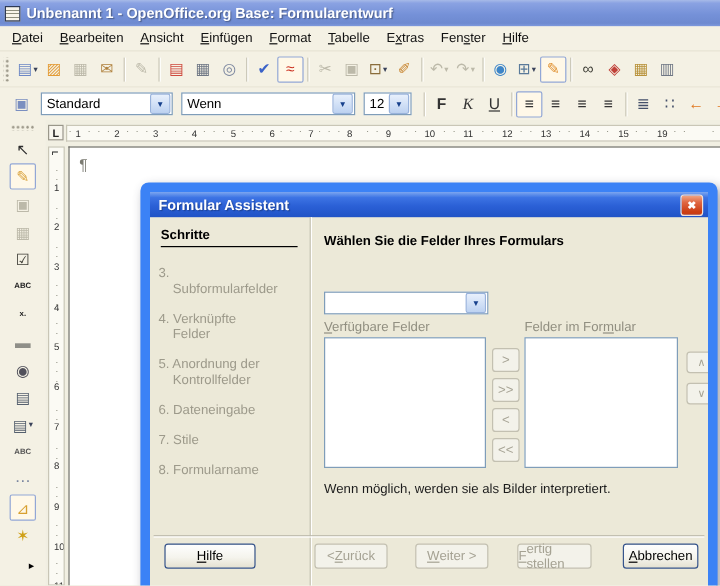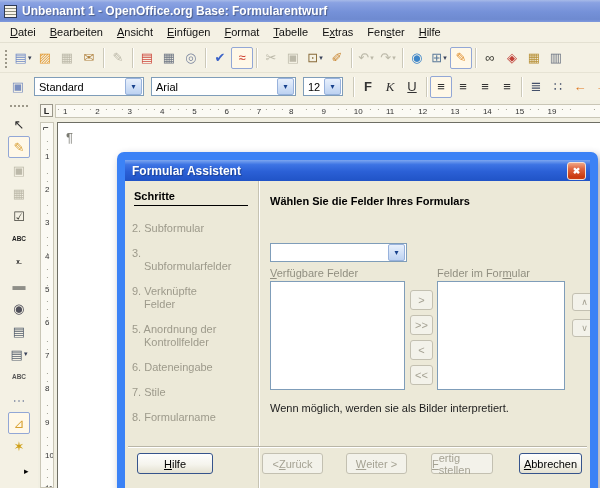--- a/index.html
+++ b/index.html
@@ -230,21 +230,21 @@
   <div id="fmt-stylist" style="display:flex;align-items:center;margin-right:5px">
       <div class="icon-btn">
         <span class="glyph" style="color: rgb(122, 143, 192);">▣</span>
       </div>
     </div>
   <div class="combo" style="width:110px">
     <span class="val">Standard</span>
     <span class="arrow">▾</span>
   </div>
   <div class="combo" style="width:145px">
-    <span class="val">Arial</span>
+    <span class="val">Wenn</span>
     <span class="arrow">▾</span>
   </div>
   <div class="combo" style="width:40px">
     <span class="val">12</span>
     <span class="arrow">▾</span>
   </div>
   <div class="sep"></div>
   <div id="fmt-icons" style="display:flex;align-items:center">
       <div class="icon-btn">
         <span class="glyph bold">F</span>
@@ -440,23 +440,22 @@
 </div>
 
 <div id="dialog">
   <div class="dlg-title">
     <span class="dlg-title-text">Formular Assistent</span>
     <div class="dlg-close">✖</div>
   </div>
   <div class="dlg-body">
     <div id="steps-header">Schritte</div>
     <div id="steps-list">
-        <div class="step">2. Subformular</div>
         <div class="step">3. Subformularfelder</div>
-        <div class="step">9. Verknüpfte Felder</div>
+        <div class="step">4. Verknüpfte Felder</div>
         <div class="step">5. Anordnung der Kontrollfelder</div>
         <div class="step">6. Dateneingabe</div>
         <div class="step">7. Stile</div>
         <div class="step">8. Formularname</div>
       </div>
     <div id="pane-sep"></div>
 
     <div id="dlg-heading">Wählen Sie die Felder Ihres Formulars</div>
     <div class="combo" id="tables-combo">
       <span class="val"></span>

